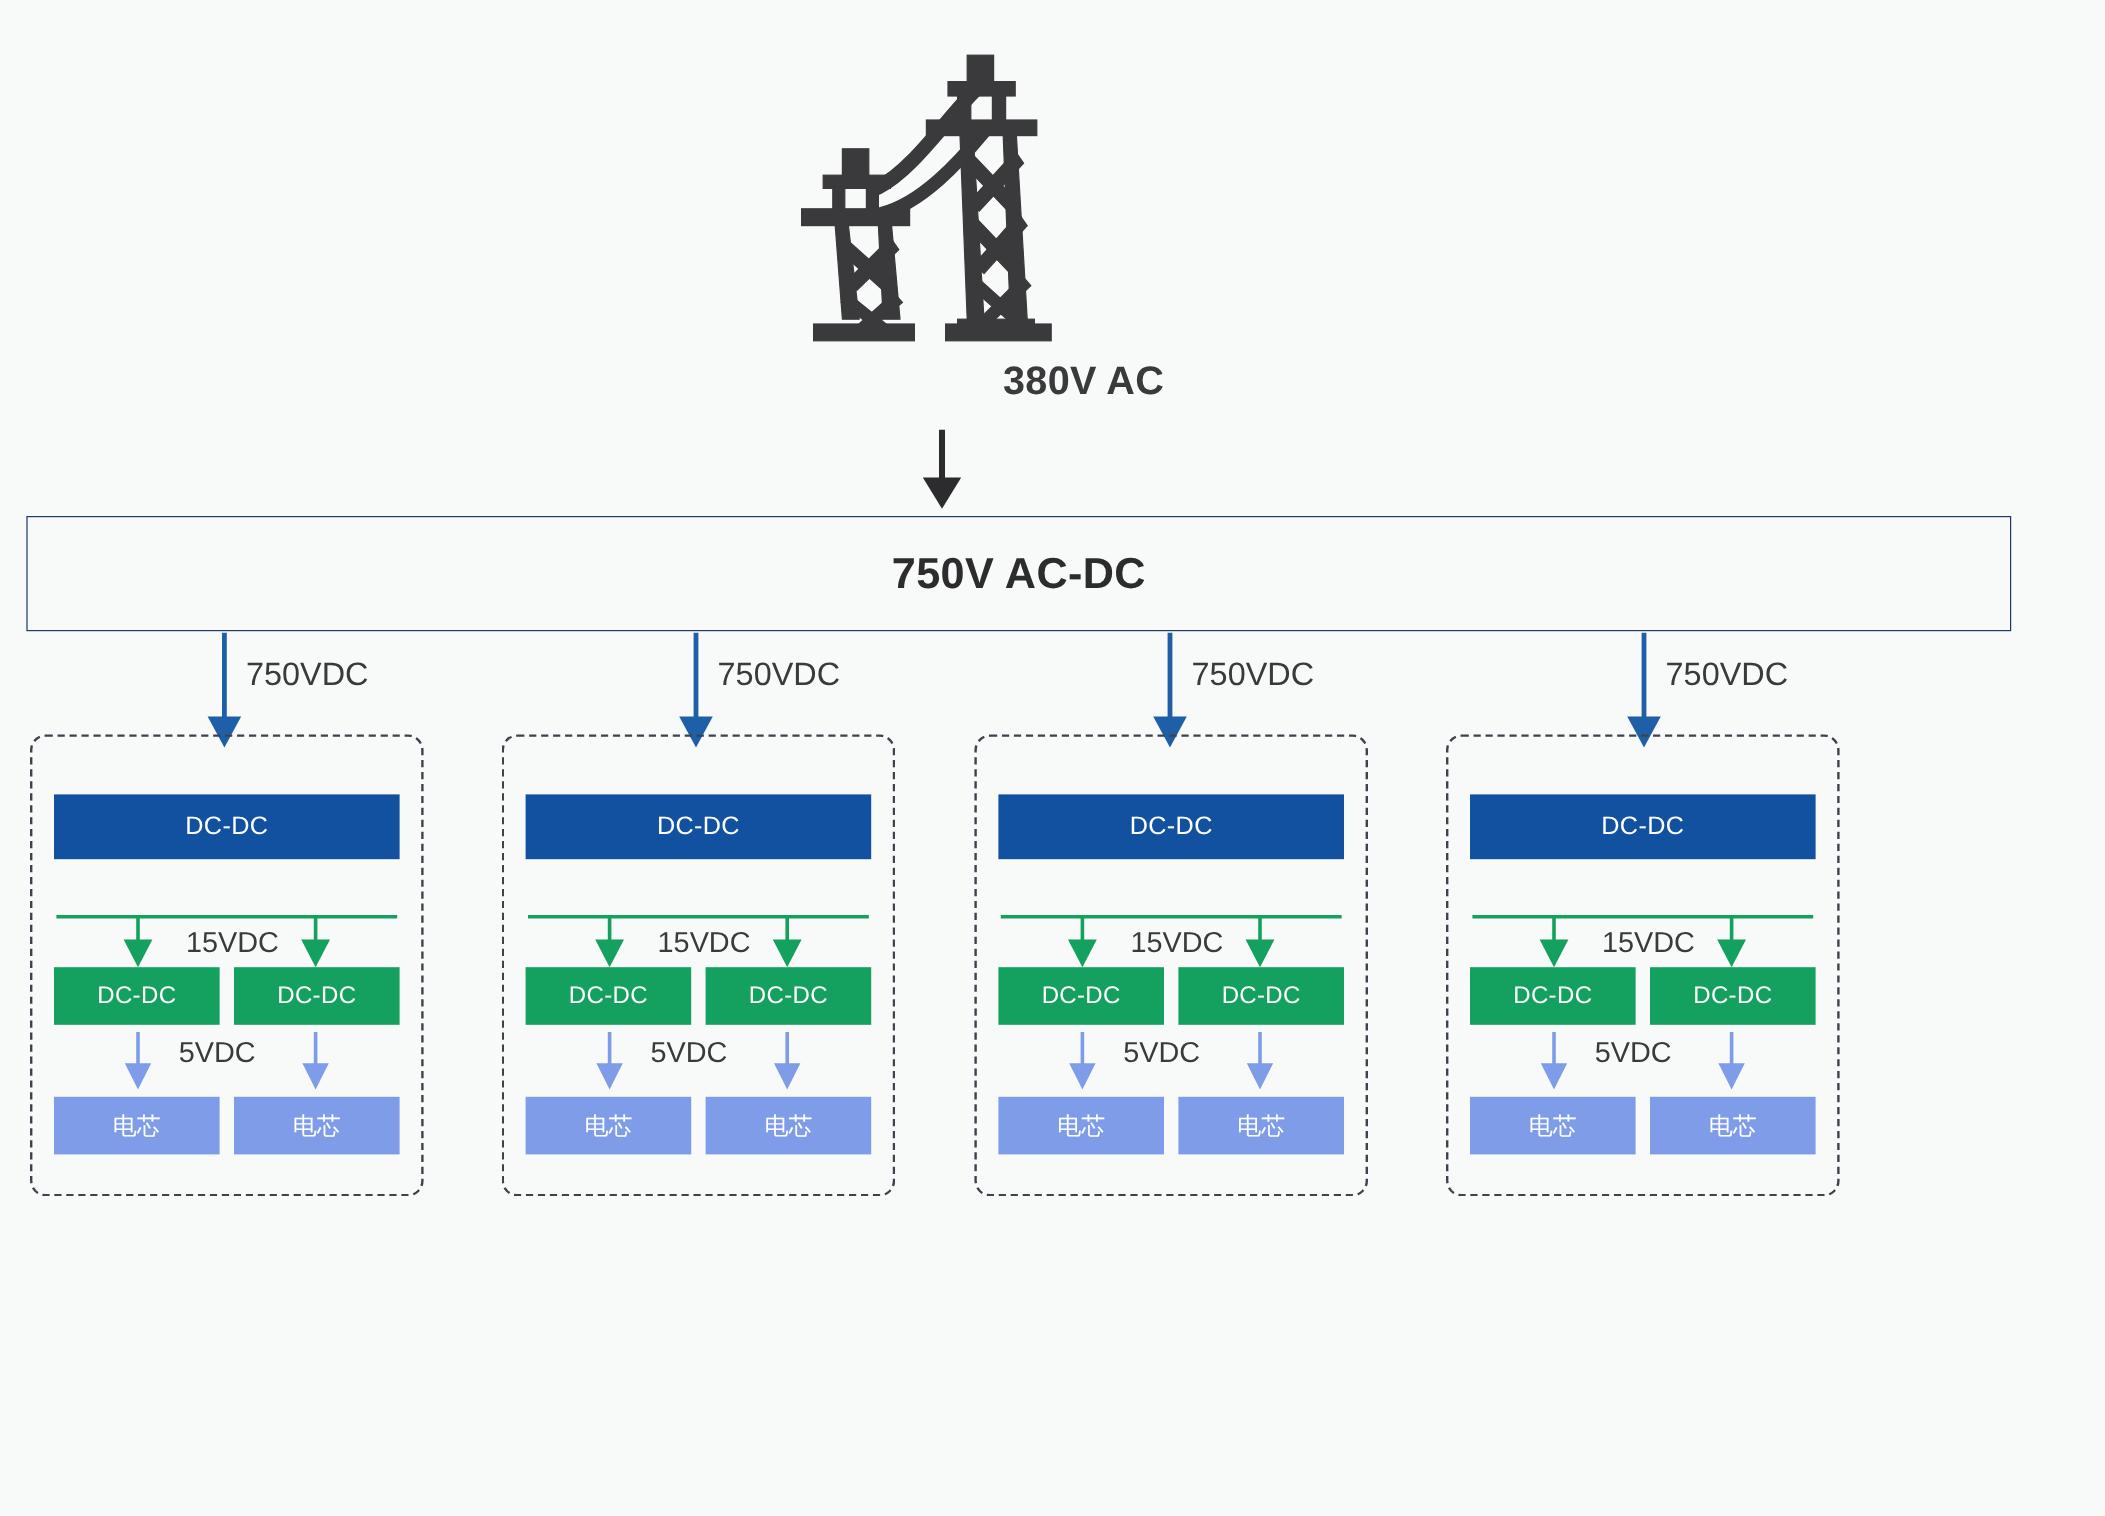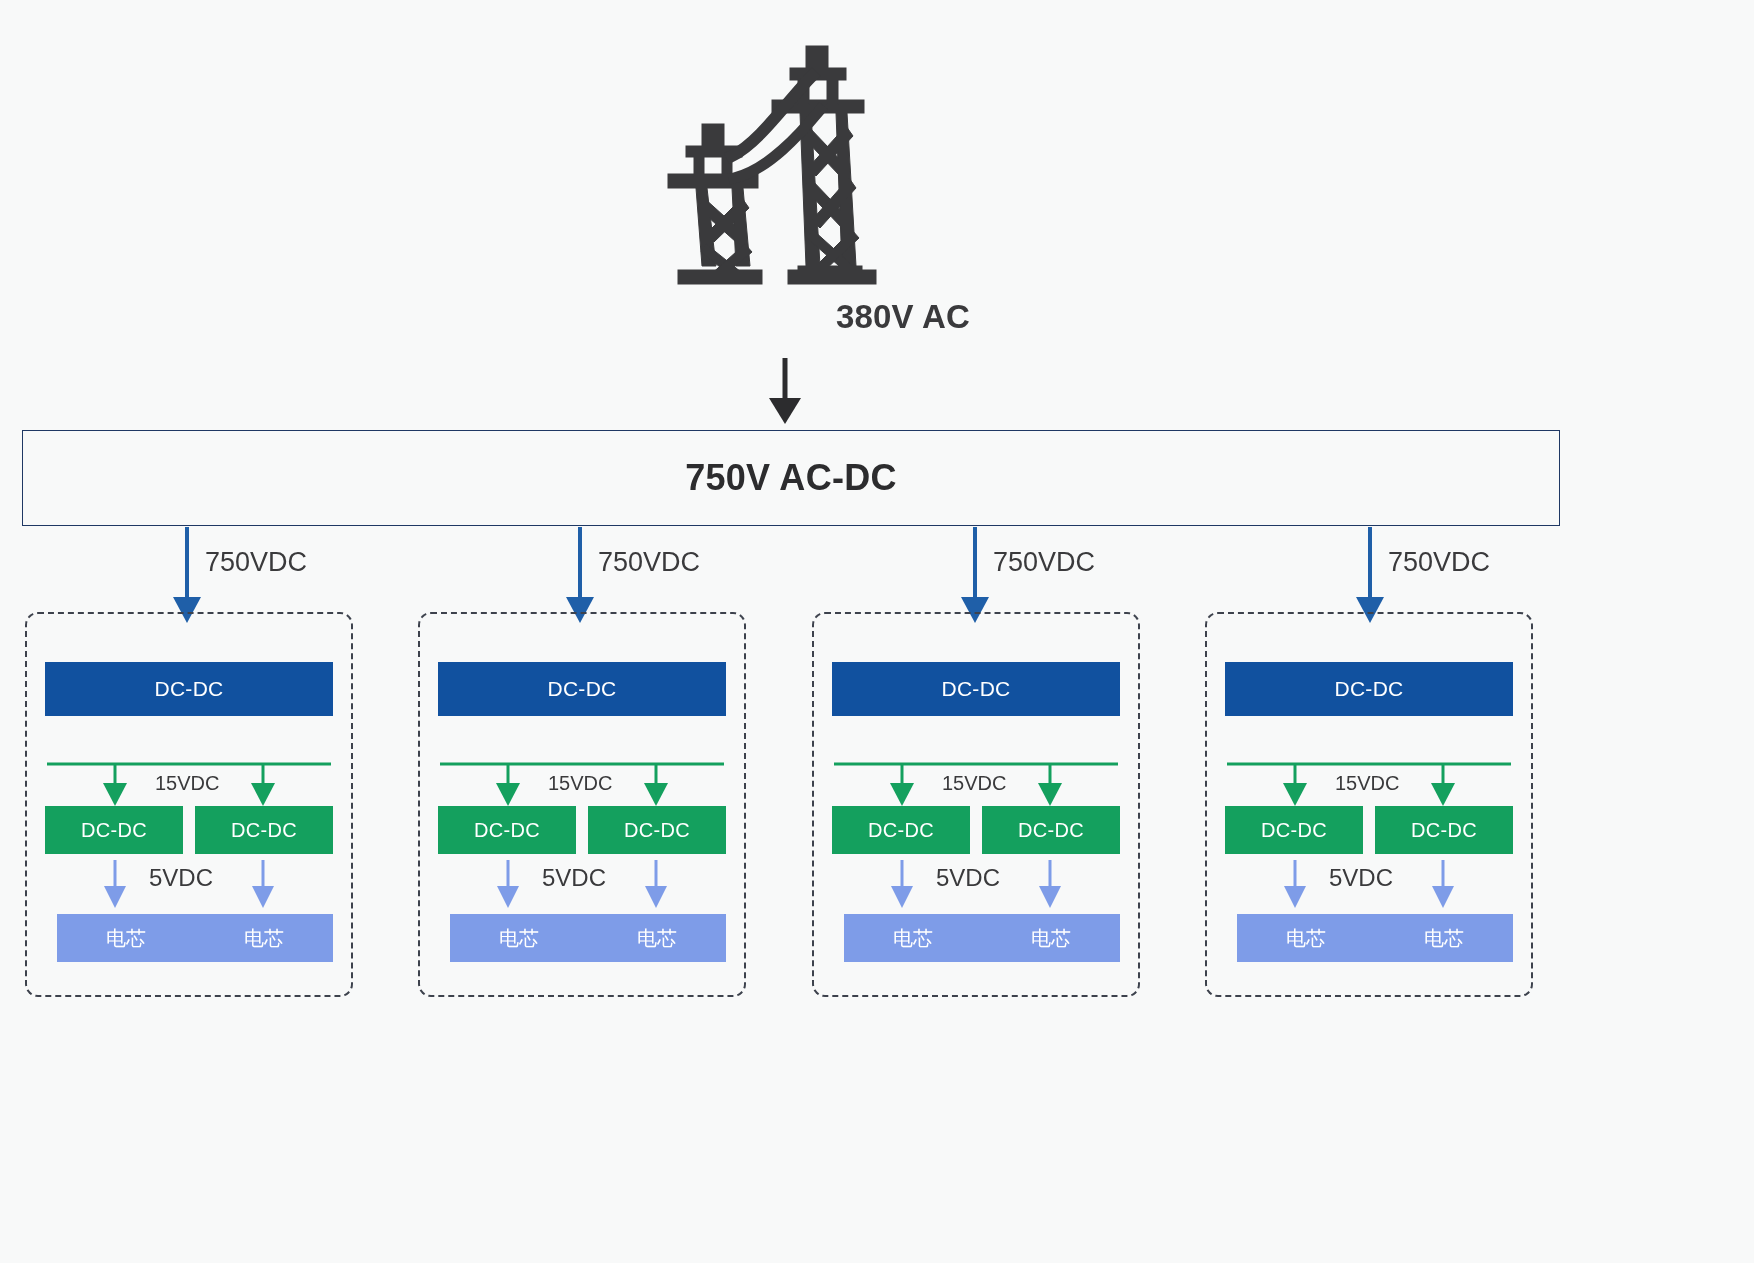--- a/index.html
+++ b/index.html
@@ -53,21 +53,21 @@
     top: 358px;
     width: 50px;
     height: 68px;
   }
 
   
   .acdc-box {
     position: absolute;
     left: 22px;
     top: 430px;
-    width: 1538px;
+    width: 1654px;
     height: 96px;
     box-sizing: border-box;
     border: 1.6px solid #1f3864;
     background: #f8f9f9;
     display: flex;
     align-items: center;
     justify-content: center;
   }
   .acdc-label {
     font-size: 36px;
@@ -124,21 +124,21 @@
     position: absolute;
     left: 18px;
     top: 147px;
     width: 288px;
     height: 52px;
   }
   .bus-label {
     position: absolute;
     left: 110px;
     top: 11px;
-    font-size: 20px;
+    font-size: 24px;
     color: #3a3a3c;
     white-space: nowrap;
   }
 
   .dcdc-row {
     position: absolute;
     left: 18px;
     top: 192px;
     width: 288px;
     height: 48px;
@@ -174,21 +174,21 @@
     white-space: nowrap;
   }
 
   .cell-row {
     position: absolute;
     left: 18px;
     top: 300px;
     width: 288px;
     height: 36px;
     display: flex;
-    justify-content: flex-end;
+    justify-content: space-between;
   }
   .cell {
     width: 138px;
     height: 48px;
     background: #7e9ce8;
     display: flex;
     align-items: center;
     justify-content: center;
     color: #ffffff;
     font-size: 20px;

